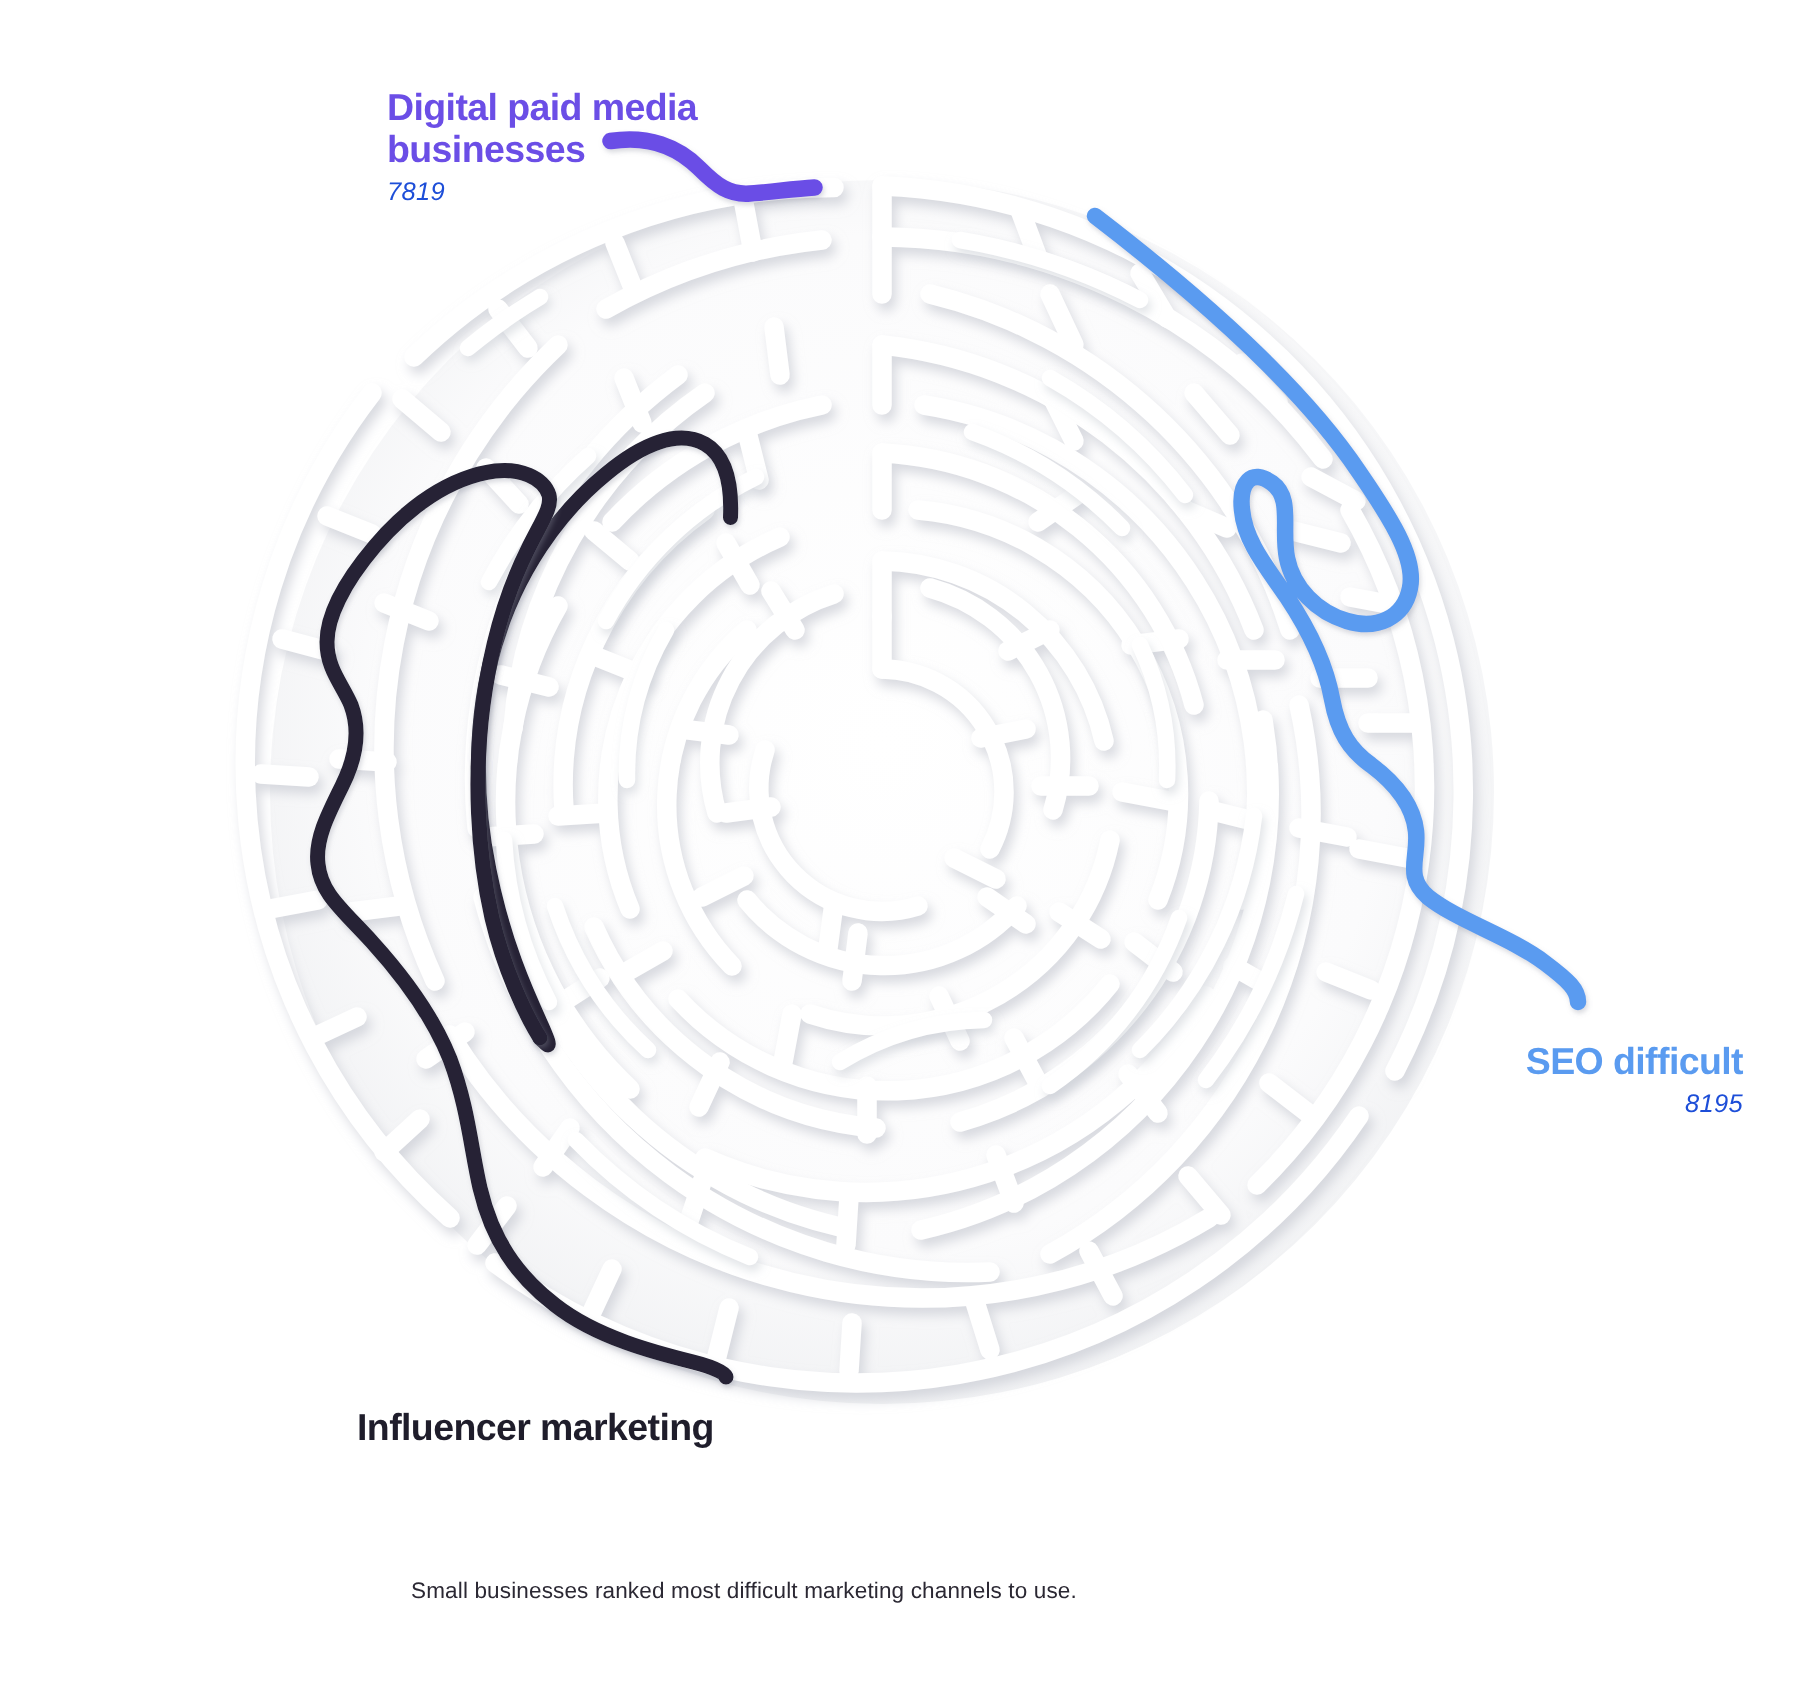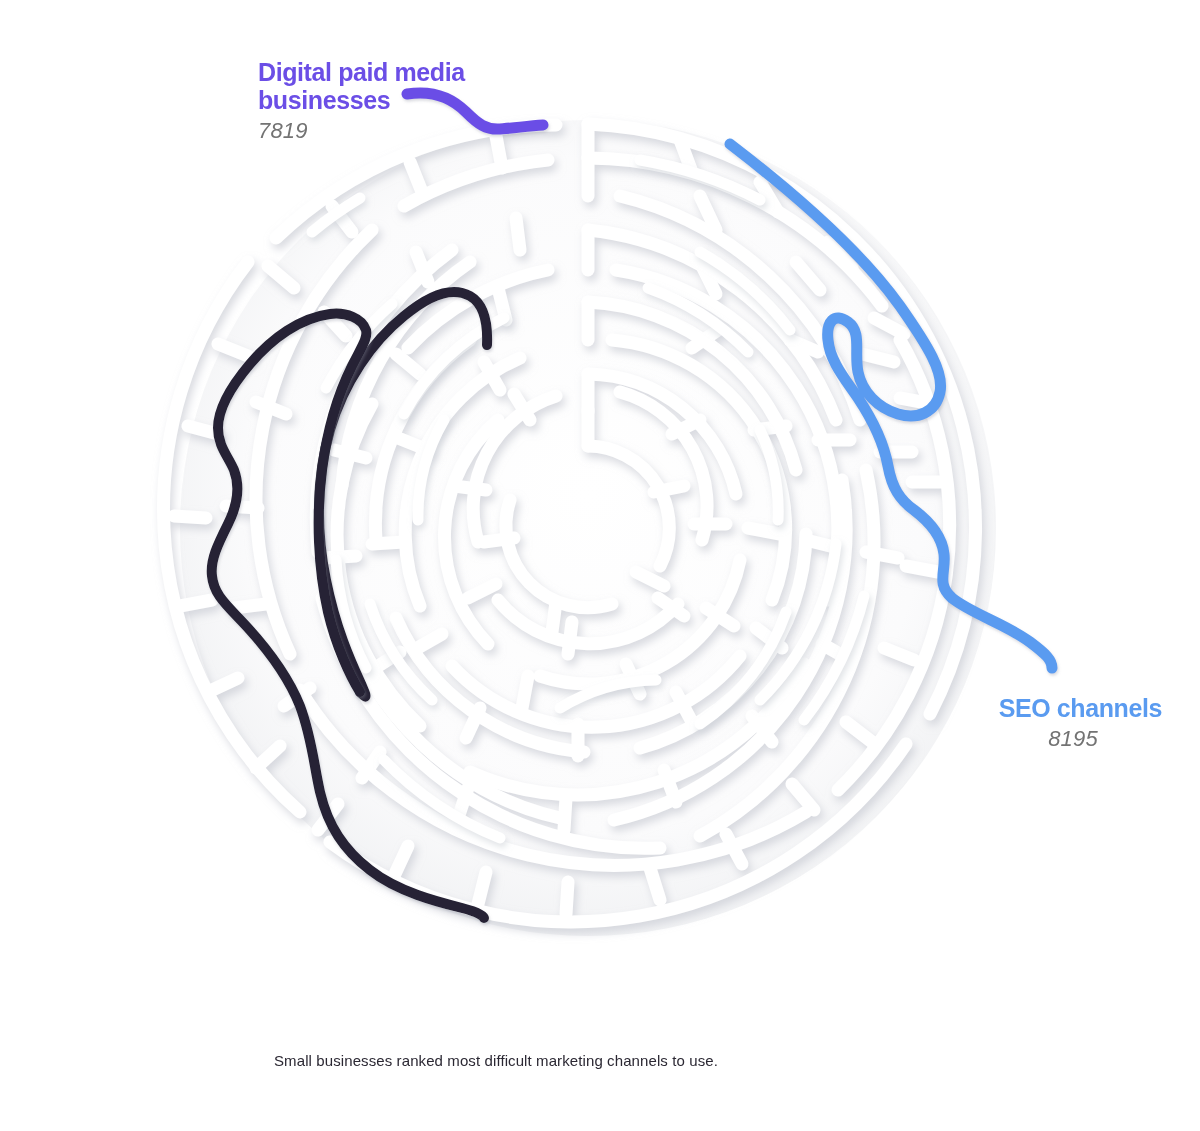--- a/index.html
+++ b/index.html
@@ -17,32 +17,32 @@
   .label{position:absolute;}
   .label .title{
     font-weight:700;
     font-size:25px;
     line-height:1.12;
     letter-spacing:-0.4px;
     margin:0;
   }
   .label .value{
     font-style:italic;
-    font-size:22px;
-    color:#737373;
+    font-size:17px;
+    color:#1d4ed8;
     margin:4px 0 0 0;
     letter-spacing:0.2px;
   }
 
   #label-digital{left:258px;top:58px;width:250px;}
   #label-digital .title{color:#6b4ee6;}
 
   #label-seo{left:900px;top:694px;width:262px;text-align:right;}
   #label-seo .title{color:#5a9bf0;}
-  #label-seo .value{text-align:center;padding-left:84px;}
+  #label-seo .value{text-align:right;padding-left:84px;}
 
   #label-influencer{left:238px;top:938px;width:300px;}
   #label-influencer .title{color:#1f1d2b;}
 
   #caption{
     position:absolute;left:0;top:1052px;width:992px;
     text-align:center;
     font-size:15px;
     color:#2b2833;
     letter-spacing:0.1px;
@@ -281,22 +281,23 @@
 
   <div class="label" id="label-digital">
     <div class="title">
       <span>Digital paid media</span><br>
       <span>businesses</span>
     </div>
     <div class="value">7819</div>
   </div>
 
   <div class="label" id="label-seo">
-    <div class="title">SEO channels</div>
+    <div class="title">SEO difficult</div>
     <div class="value">8195</div>
   </div>
 
   <div class="label" id="label-influencer">
+    <div class="title">Influencer marketing</div>
   </div>
 
   <div id="caption">Small businesses ranked most difficult marketing channels to use.</div>
 
 </div>
 
 </body></html>

